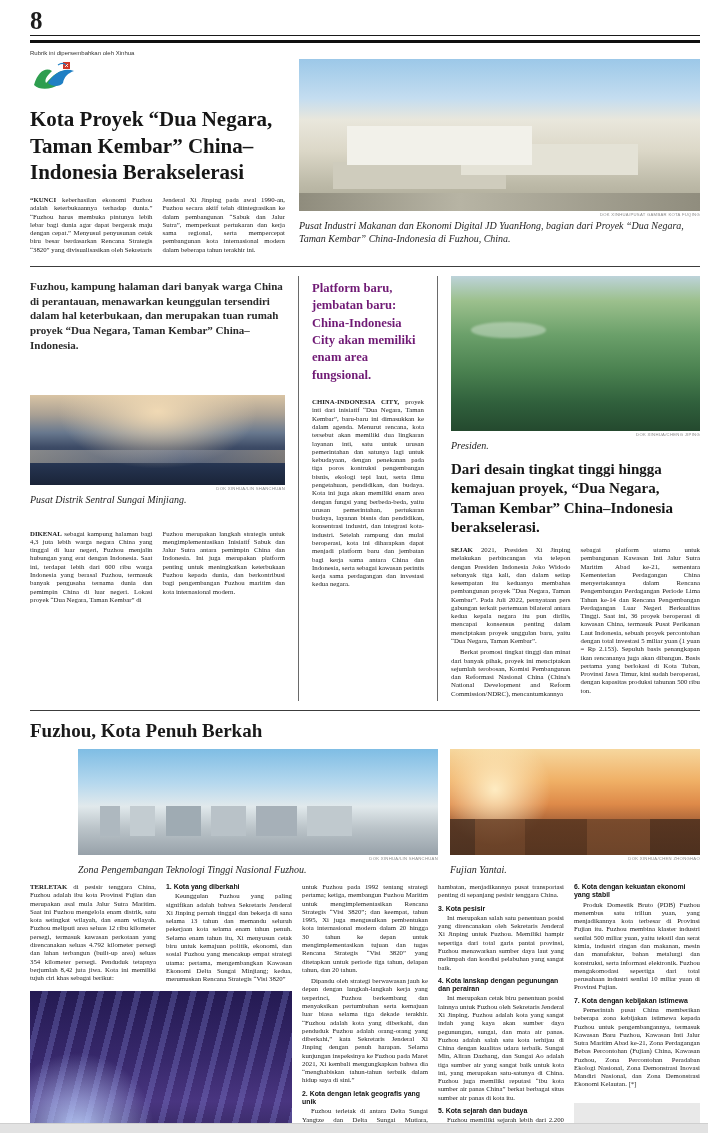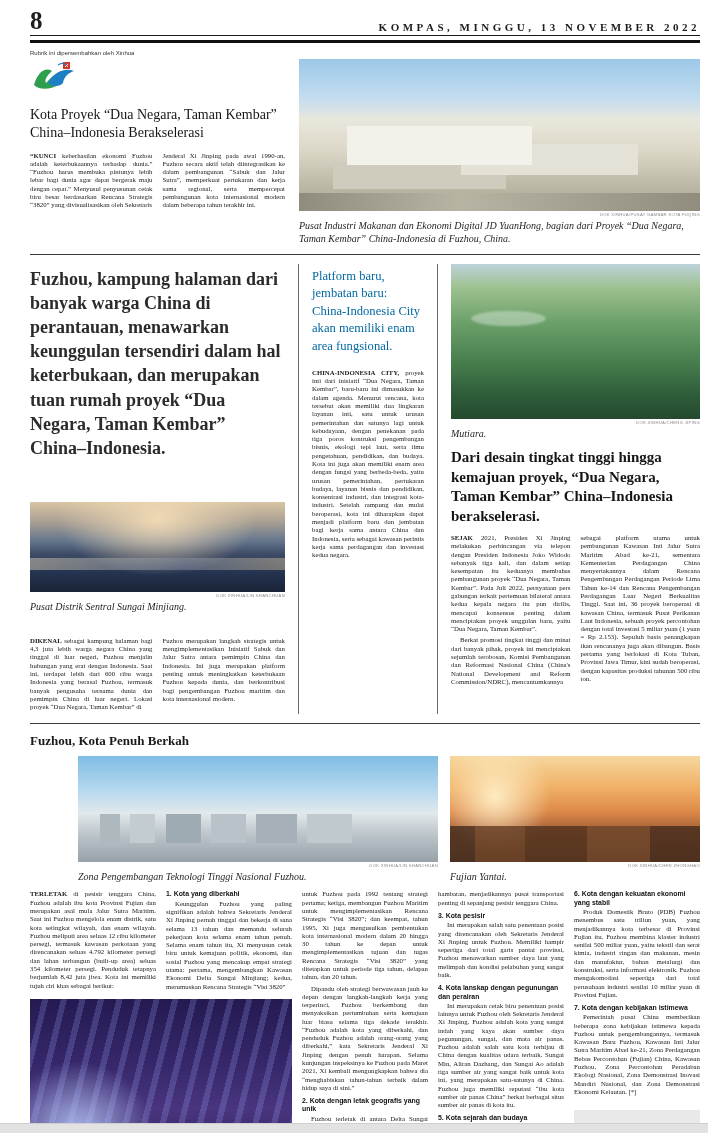--- a/index.html
+++ b/index.html
@@ -25,49 +25,49 @@
           text-align:right;letter-spacing:.3px;margin:1px 0 2px;text-transform:uppercase;}
   .caption{font-size:10px;font-style:italic;color:#1f1f1f;line-height:1.3;margin:0;}
   .sec-rule{border:none;border-top:1px solid #3c3c3c;margin:9px 0;}
   .photo{width:100%;position:relative;overflow:hidden;}
 
   
   .top-sec{display:flex;gap:14px;}
   .top-left{width:255px;flex:none;}
   .top-right{flex:1;min-width:0;}
   .logo{width:48px;height:34px;display:block;}
-  h1.accel{font-size:14px;line-height:1.27;font-weight:normal;margin:13px 0 10px;color:#161616;}
+  h1.accel{font-size:21px;line-height:1.27;font-weight:bold;margin:13px 0 10px;color:#161616;}
   .photo-top{height:152px;background:
       linear-gradient(180deg,#9cc8e8 0%,#c4ddf0 26%,#e9e7dc 40%,#dcd8c8 60%,#bdbaa8 82%,#a9a694 100%);}
   .photo-top:before{content:"";position:absolute;left:12%;top:44%;width:46%;height:26%;
       background:#f2f1ea;box-shadow:110px 14px 0 -4px #e4e2d6, -20px 30px 0 -6px #cfccbd;}
   .photo-top:after{content:"";position:absolute;left:0;bottom:0;width:100%;height:12%;
       background:linear-gradient(90deg,#8f8c7d,#b7b4a4 40%,#908d7e);}
 
   
   .mid{display:flex;min-height:404px;}
   .mid-left{width:255px;flex:none;}
   .gut{width:1px;background:#6a6a6a;margin:0 13px;}
   .mid-center{width:112px;flex:none;}
   .mid-right{flex:1;min-width:0;}
-  h2.hometown{font-size:18px;line-height:1.34;font-weight:bold;margin:3px 0 0;color:#2b2b2b;}
+  h2.hometown{font-size:11px;line-height:1.34;font-weight:bold;margin:3px 0 0;color:#2b2b2b;}
   .photo-minjiang{height:90px;margin-top:42px;background:
       radial-gradient(ellipse at 50% 18%,#f0d9b4 0%,rgba(240,217,180,0) 55%),
       linear-gradient(180deg,#d9c4a4 0%,#a9a094 22%,#68788e 42%,#3d4b66 58%,#253450 78%,#1a2438 100%);}
   .photo-minjiang:after{content:"";position:absolute;left:0;top:62%;width:100%;height:14%;
       background:linear-gradient(90deg,rgba(200,190,170,.55),rgba(140,150,170,.45) 60%,rgba(200,180,150,.5));}
-  h2.platform{font-size:12.6px;line-height:1.38;font-weight:normal;margin:4px 0 14px;color:#0369a1;}
+  h2.platform{font-size:12.6px;line-height:1.38;font-weight:bold;margin:4px 0 14px;color:#701a75;}
   .photo-kuliang{height:155px;background:
       linear-gradient(180deg,#bdd3da 0%,#9cc08d 16%,#6ba06a 38%,#49804f 62%,#30603c 82%,#24492e 100%);}
   .photo-kuliang:before{content:"";position:absolute;left:8%;top:30%;width:30%;height:10%;
       border-radius:50%;background:rgba(255,255,255,.35);filter:blur(1px);}
   h2.design{font-size:15px;line-height:1.3;font-weight:bold;margin:8px 0 8px;color:#161616;}
 
   
-  h2.berkah{font-size:13px;font-weight:bold;margin:6px 0 7px;color:#1a1a1a;}
+  h2.berkah{font-size:19px;font-weight:bold;margin:6px 0 7px;color:#1a1a1a;}
   .photos-row{display:flex;gap:12px;}
   .ph-wrap-left{width:360px;flex:none;padding-left:48px;}
   .ph-wrap-right{flex:1;min-width:0;}
   .photo-zona{height:106px;background:
       linear-gradient(180deg,#7fbde4 0%,#b5d8ee 32%,#e1e9ec 54%,#bcc5ca 74%,#97a1a9 100%);}
   .photo-zona:after{content:"";position:absolute;left:6%;bottom:18%;width:70%;height:28%;
       background:linear-gradient(90deg,#aeb8bf 0 8%,transparent 8% 12%,#c3ccd1 12% 22%,transparent 22% 26%,
       #9fabb3 26% 40%,transparent 40% 44%,#b9c2c8 44% 58%,transparent 58% 62%,#a6b0b8 62% 78%,
       transparent 78% 82%,#c0c9ce 82% 100%);}
   .photo-yantai{height:106px;background:
@@ -101,21 +101,20 @@
   .bottom-strip{position:absolute;left:0;right:0;bottom:0;height:9px;background:#e2e2e2;border-top:1px solid #cfcfcf;}
 </style>
 </head>
 <body>
 
 <div class="page">
   <div class="inner">
 
     <header class="masthead">
       <span class="pagenum">8</span>
-      <span class="mast-title">KOMPAS, MINGGU, 13 NOVEMBER 2022</span>
     </header>
     <div class="rule-thin"></div>
     <div class="rule-thick"></div>
     <div class="rubric">Rubrik ini dipersembahkan oleh Xinhua</div>
 
     <section class="top-sec">
       <div class="top-left">
         <svg class="logo" viewBox="0 0 48 34">
           <path d="M4 26 C8 12 16 8 22 12 C18 16 14 20 16 24 C20 20 28 10 36 12 C30 16 26 22 28 26 C22 30 10 32 4 26 Z" fill="#2e9e4f"></path>
           <path d="M18 24 C24 14 34 8 44 12 C38 14 34 18 33 24 C30 28 22 28 18 24 Z" fill="#1f7fc4"></path>
@@ -163,21 +162,21 @@
       <article class="mid-center">
         <h2 class="platform">Platform baru, jembatan baru: China-Indonesia City akan memiliki enam area fungsional.</h2>
         <p class="bt"><b>CHINA-INDONESIA CITY,</b><span> proyek inti dari inisiatif “Dua Negara, Taman Kembar”, baru-baru ini dimasukkan ke dalam agenda. Menurut rencana, kota tersebut akan memiliki dua lingkaran layanan inti, satu untuk urusan pemerintahan dan satunya lagi untuk kebudayaan, dengan penekanan pada tiga poros kontruksi pengembangan bisnis, ekologi tepi laut, serta ilmu pengetahuan, pendidikan, dan budaya. Kota ini juga akan memiliki enam area dengan fungsi yang berbeda-beda, yaitu urusan pemerintahan, pertukaran budaya, layanan bisnis dan pendidikan, konsentrasi industri, dan integrasi kota-industri. Setelah rampung dan mulai beroperasi, kota ini diharapkan dapat menjadi platform baru dan jembatan bagi kerja sama antara China dan Indonesia, serta sebagai kawasan perintis kerja sama perdagangan dan investasi kedua negara.</span></p>
       </article>
 
       <div class="gut"></div>
 
       <article class="mid-right">
         <div class="photo photo-kuliang"></div>
         <div class="credit">DOK XINHUA/CHENG JIPING</div>
-        <p class="caption">Mutiara.</p>
+        <p class="caption">Presiden.</p>
         <h2 class="design">Dari desain tingkat tinggi hingga kemajuan proyek, “Dua Negara, Taman Kembar” China–Indonesia berakselerasi.</h2>
         <div class="twocol">
           <div class="col">
             <p class="bt"><b>SEJAK</b><span> 2021, Presiden Xi Jinping melakukan perbincangan via telepon dengan Presiden Indonesia Joko Widodo sebanyak tiga kali, dan dalam setiap kesempatan itu keduanya membahas pembangunan proyek “Dua Negara, Taman Kembar”. Pada Juli 2022, pernyataan pers gabungan terkait pertemuan bilateral antara kedua kepala negara itu pun dirilis, mencapai konsensus penting dalam menciptakan proyek unggulan baru, yaitu “Dua Negara, Taman Kembar”.</span></p>
             <p class="bt indent">Berkat promosi tingkat tinggi dan minat dari banyak pihak, proyek ini menciptakan sejumlah terobosan, Komisi Pembangunan dan Reformasi Nasional China (China's National Development and Reform Commission/NDRC), mencantumkannya</p>
           </div>
           <div class="col">
             <p class="bt">sebagai platform utama untuk pembangunan Kawasan Inti Jalur Sutra Maritim Abad ke-21, sementara Kementerian Perdagangan China menyertakannya dalam Rencana Pengembangan Perdagangan Periode Lima Tahun ke-14 dan Rencana Pengembangan Perdagangan Luar Negeri Berkualitas Tinggi. Saat ini, 36 proyek beroperasi di kawasan China, termasuk Pusat Perikanan Laut Indonesia, sebuah proyek percontohan dengan total investasi 5 miliar yuan (1 yuan = Rp 2.153). Sepuluh basis penangkapan ikan rencananya juga akan dibangun. Basis pertama yang berlokasi di Kota Tuban, Provinsi Jawa Timur, kini sudah beroperasi, dengan kapasitas produksi tahunan 500 ribu ton.</p>
           </div>
         </div>

